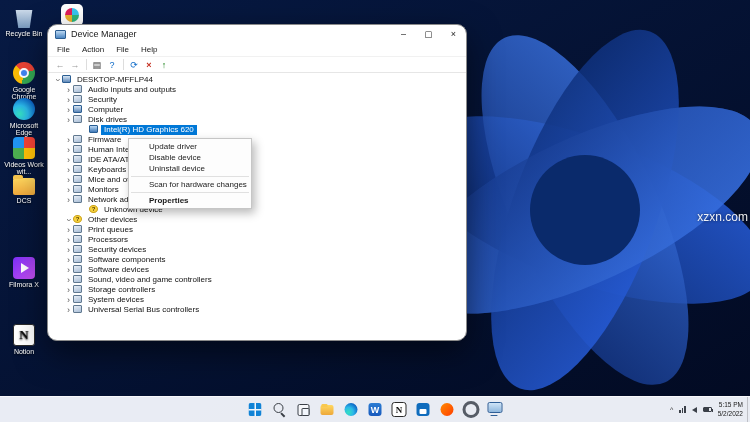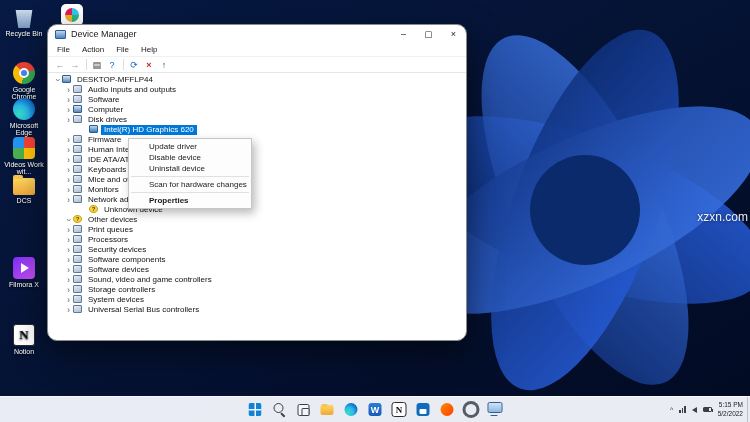--- a/index.html
+++ b/index.html
@@ -236,21 +236,21 @@
           <span class="tlabel">DESKTOP-MFFLP44</span>
         </div>
         <div class="trow lvl1 ic-audio">
           <span class="tw">›</span>
           <span class="ti"></span>
           <span class="tlabel">Audio inputs and outputs</span>
         </div>
         <div class="trow lvl1 ic-battery">
           <span class="tw">›</span>
           <span class="ti"></span>
-          <span class="tlabel">Software</span>
+          <span class="tlabel">Security</span>
         </div>
         <div class="trow lvl1 ic-computer">
           <span class="tw">›</span>
           <span class="ti"></span>
           <span class="tlabel">Computer</span>
         </div>
         <div class="trow lvl1 ic-disk">
           <span class="tw">›</span>
           <span class="ti"></span>
           <span class="tlabel">Disk drives</span>

